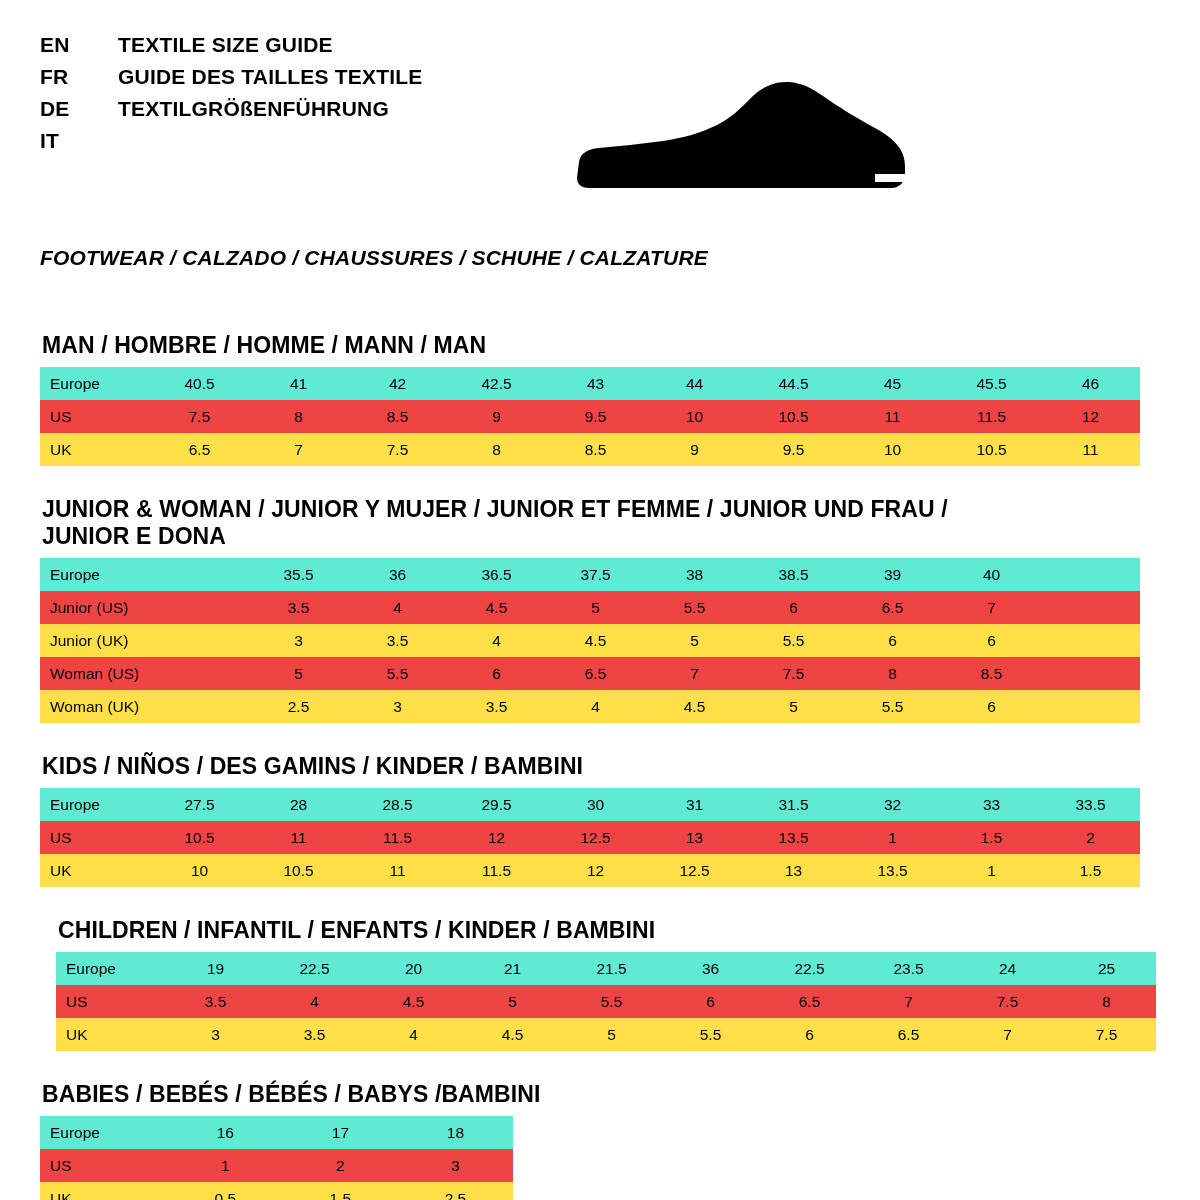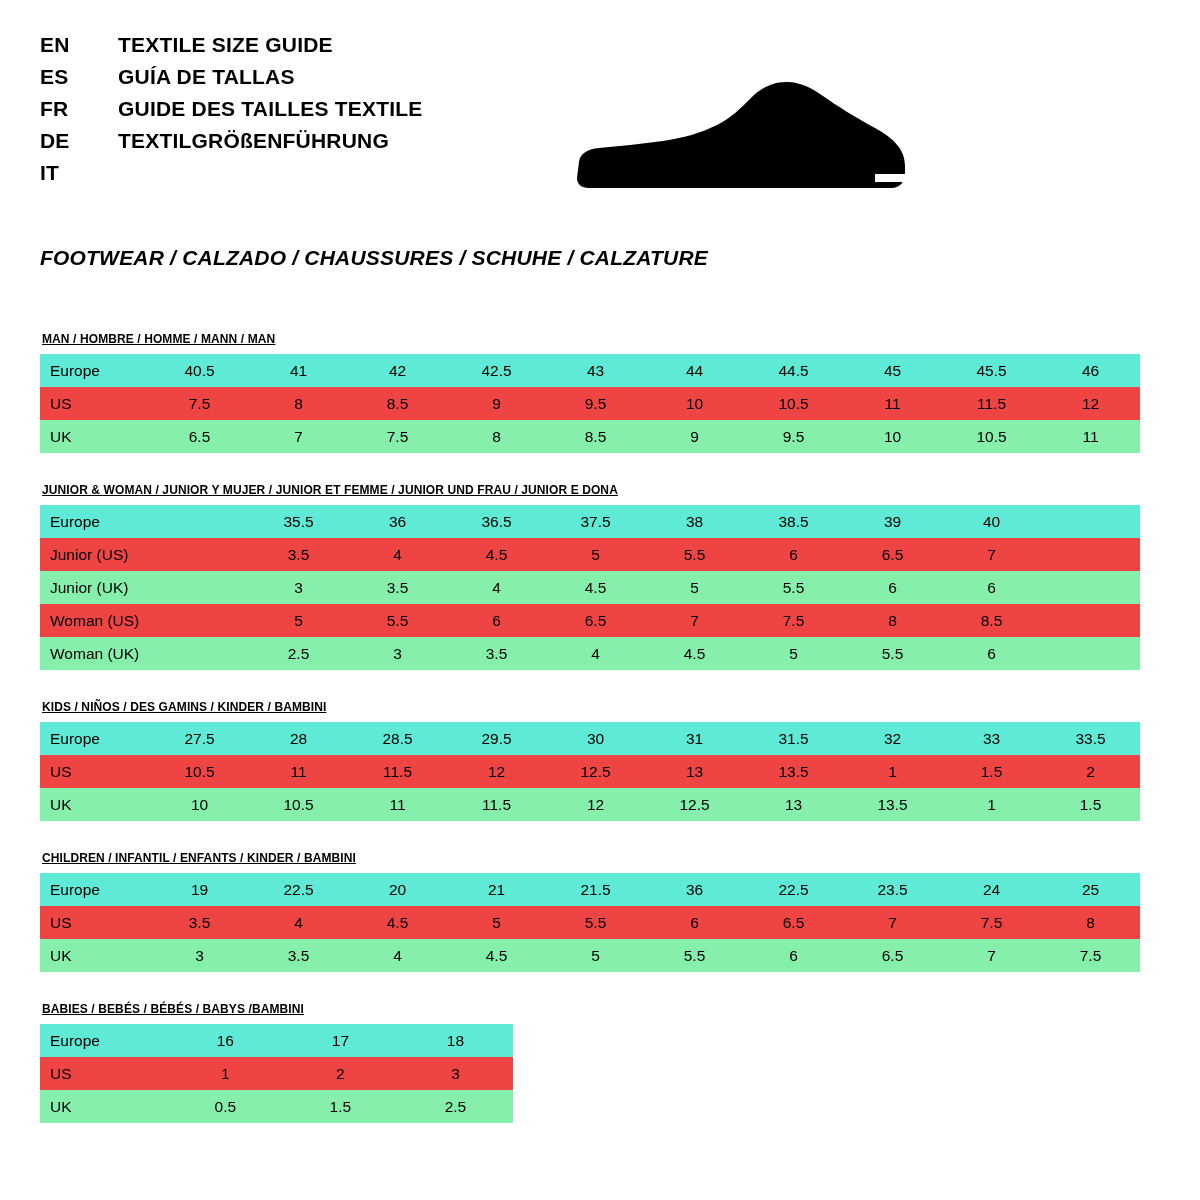--- a/index.html
+++ b/index.html
@@ -65,67 +65,62 @@
     font-weight: bold;
     letter-spacing: 0.2px;
     font-style: italic;
   }
 
   
   .section {
     margin-top: 0;
   }
   .section-title {
-    font-size: 12px;
+    font-size: 23px;
     font-weight: bold;
     letter-spacing: 0.1px;
     margin: 0 0 8px 2px;
-    text-decoration: underline;
   }
   table.size-table {
     border-collapse: collapse;
     table-layout: fixed;
     font-size: 15.5px;
   }
   table.size-table.full { width: 1100px; }
   table.size-table td {
     height: 33px;
     text-align: center;
     vertical-align: middle;
     padding: 0;
   }
   table.size-table td.rowlabel {
     text-align: left;
     padding-left: 10px;
     white-space: nowrap;
   }
   tr.shade td { background: #5eead4; }
   tr.plain td { background: #ef4444; }
-  tr.light td { background: #86efac; }
+  tr.light td { background: #fde047; }
 
   .sec-man       { margin-top: 62px; }
   .sec-junior    { margin-top: 30px; }
   .sec-kids      { margin-top: 30px; }
-  .sec-children  { margin-top: 30px; }
+  .sec-children  { margin-top: 30px; margin-left: 16px; }
   .sec-babies    { margin-top: 30px; }
 </style>
 </head>
 <body>
 
 <div class="page">
 
   <div class="header">
     <div class="lang-list">
       <div class="lang-row">
         <span class="lang-code">EN</span>
         <span class="lang-text">TEXTILE SIZE GUIDE</span>
-      </div>
-      <div class="lang-row">
-        <span class="lang-code">ES</span>
-        <span class="lang-text">GUÍA DE TALLAS</span>
       </div>
       <div class="lang-row">
         <span class="lang-code">FR</span>
         <span class="lang-text">GUIDE DES TAILLES TEXTILE</span>
       </div>
       <div class="lang-row">
         <span class="lang-code">DE</span>
         <span class="lang-text">TEXTILGRÖßENFÜHRUNG</span>
       </div>
       <div class="lang-row">

